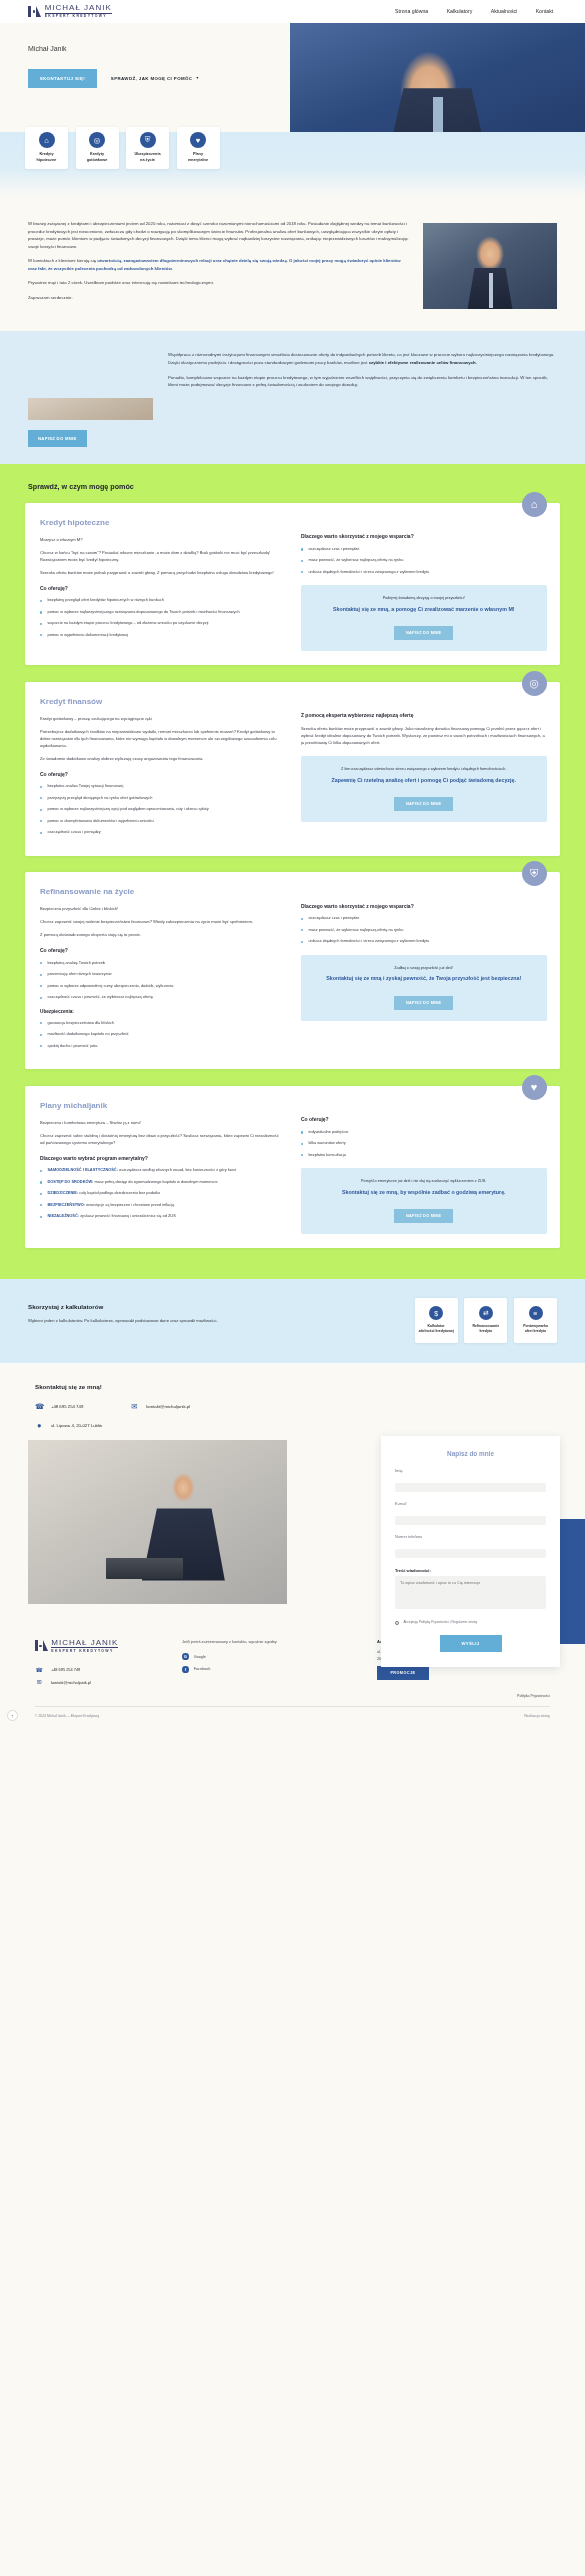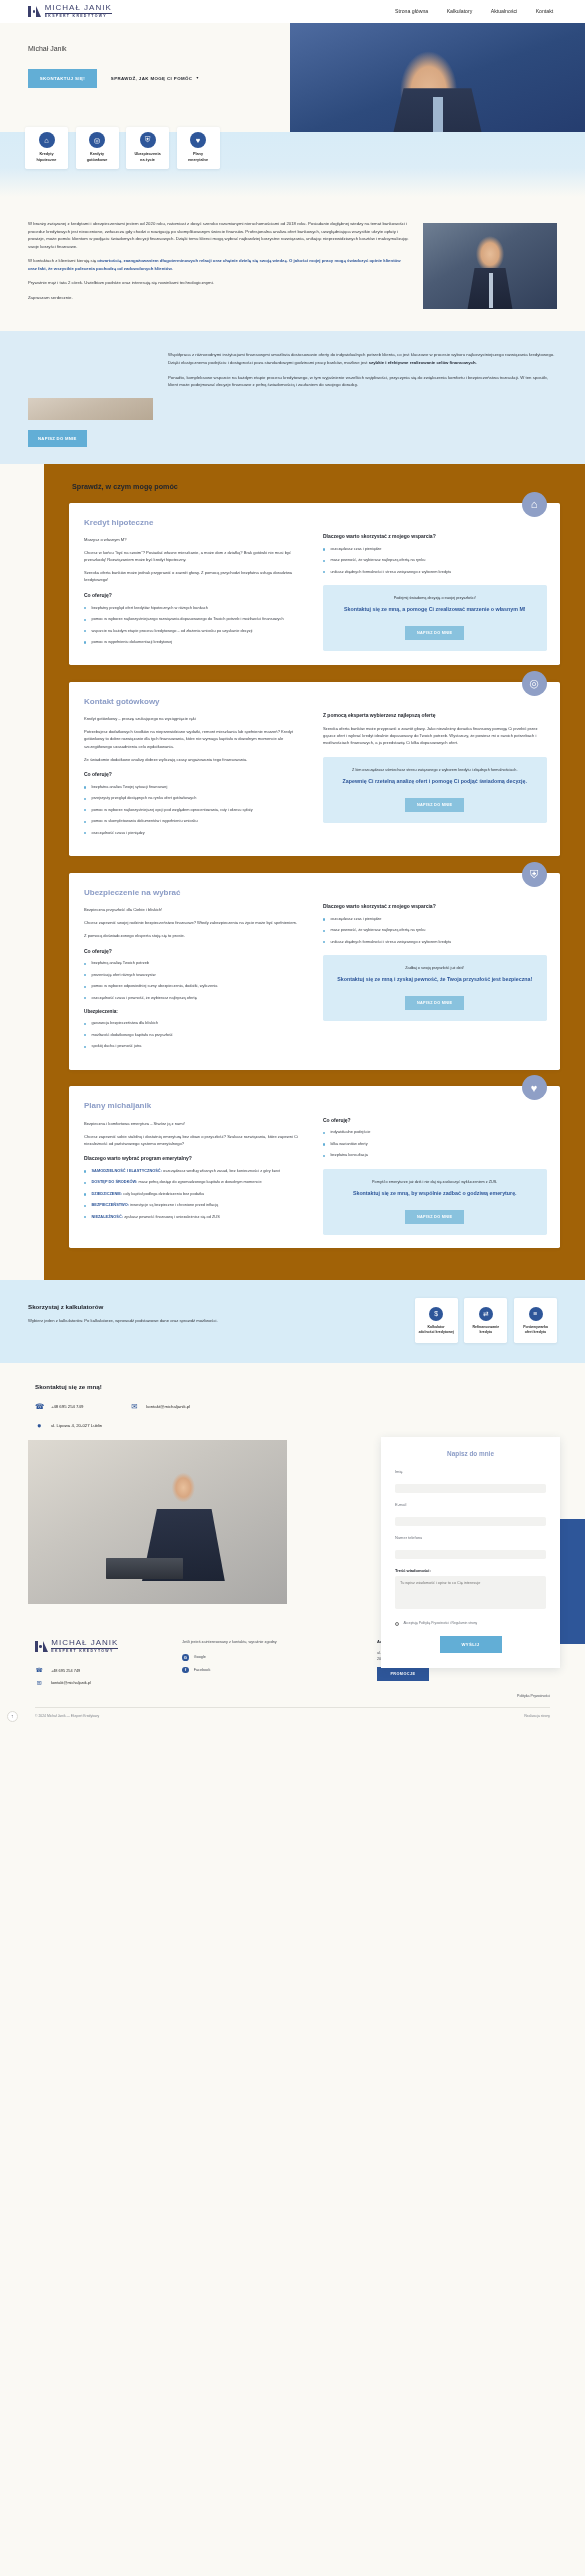--- a/index.html
+++ b/index.html
@@ -118,21 +118,21 @@
   }
   .coop-btn {
     margin-top: 10px; background: #62aed6; color: #fff; border: none; font-size: 4.2px;
     font-weight: 700; letter-spacing: 0.3px; padding: 5.9px 10px; cursor: pointer; font-family: inherit;
   }
   .coop-right { flex: 1; padding-top: 1.7px; }
   .coop-right p { font-size: 4.3px; line-height: 1.8; color: #34383f; margin-bottom: 6.7px; }
   .coop-right p b { font-weight: 700; color: #1e2430; }
 
   
-  .services { background: #a16207; padding: 18.4px 0 15px 0; margin-left: 44px; }
+  .services { background: #bef264; padding: 18.4px 0 15px 0; }
   .services-head {
     font-size: 7.2px; font-weight: 700; color: #23262e; padding: 0 28px; margin-bottom: 11.7px;
   }
   .svc {
     position: relative; margin: 0 25px 16.7px 25px; background: #fff;
     border-radius: 1.7px; display: flex; box-shadow: 0 0.8px 3.3px rgba(40,60,90,.07);
   }
   .svc-badge {
     position: absolute; right: 13.4px; top: -11px; width: 25px; height: 25px; border-radius: 50%;
     background: #8f9fc6; display: flex; align-items: center; justify-content: center;
@@ -387,21 +387,21 @@
           <div class="small">Podejmij świadomą decyzję o swojej przyszłości!</div>
           <div class="big">Skontaktuj się ze mną, a pomogę Ci zrealizować marzenie o własnym M!</div>
           <button>NAPISZ DO MNIE</button>
         </div>
       </div>
     </div>
 
     <div class="svc">
       <div class="svc-badge">◎</div>
       <div class="svc-left">
-        <div class="svc-title">Kontakt gotówkowy</div>
+        <div class="svc-title">Kredyt finansów</div>
         <p>Kredyt gotówkowy – proszę szukającego na wyciągnięcie ręki</p>
         <p>Potrzebujesz dodatkowych środków na nieprzewidziane wydatki, remont mieszkania lub spełnienie marzeń? Kredyt gotówkowy to dobre rozwiązanie dla tych finansowania, które nie wymaga kapitału w dowolnym momencie ale szczegółowego uzasadnienia celu wydatkowania.</p>
         <p>Ze świadomie dodatkowe analizy dobrze wyliczają czasy angażowania tego finansowania.</p>
         <h4>Co oferuję?</h4>
         <ul>
           <li>bezpłatna analiza Twojej sytuacji finansowej</li>
           <li>przejrzysty przegląd dostępnych na rynku ofert gotówkowych</li>
           <li>pomoc w wyborze najkorzystniejszej opcji pod względem oprocentowania, raty i okresu spłaty</li>
           <li>pomoc w skompletowaniu dokumentów i wypełnieniu wniosku</li>
           <li>oszczędność czasu i pieniędzy</li>
@@ -414,21 +414,21 @@
           <div class="small">Z kim oszczędzasz uśmiechasz stresu związanego z wyborem kredytu i zbędnych formalnościach.</div>
           <div class="big">Zapewnię Ci rzetelną analizę ofert i pomogę Ci podjąć świadomą decyzję.</div>
           <button>NAPISZ DO MNIE</button>
         </div>
       </div>
     </div>
 
     <div class="svc">
       <div class="svc-badge">⛨</div>
       <div class="svc-left">
-        <div class="svc-title">Ubezpieczenie na wybrać</div>
+        <div class="svc-title">Refinansowanie na życie</div>
         <p>Bezpieczna przyszłość dla Ciebie i bliskich!</p>
         <p>Chcesz zapewnić swojej rodzinie bezpieczeństwo finansowe? Wtedy zabezpieczenia na życie może być spełnieniem.</p>
         <p>Z pomocą doświadczonego eksperta stoję się to proste.</p>
         <h4>Co oferuję?</h4>
         <ul>
           <li>bezpłatną analizę Twoich potrzeb</li>
           <li>prezentację ofert różnych towarzystw</li>
           <li>pomoc w wyborze odpowiedniej sumy ubezpieczenia, dodatki, wyliczenia</li>
           <li>oszczędność czasu i pewność, że wybierasz najlepszą ofertę</li>
         </ul>

